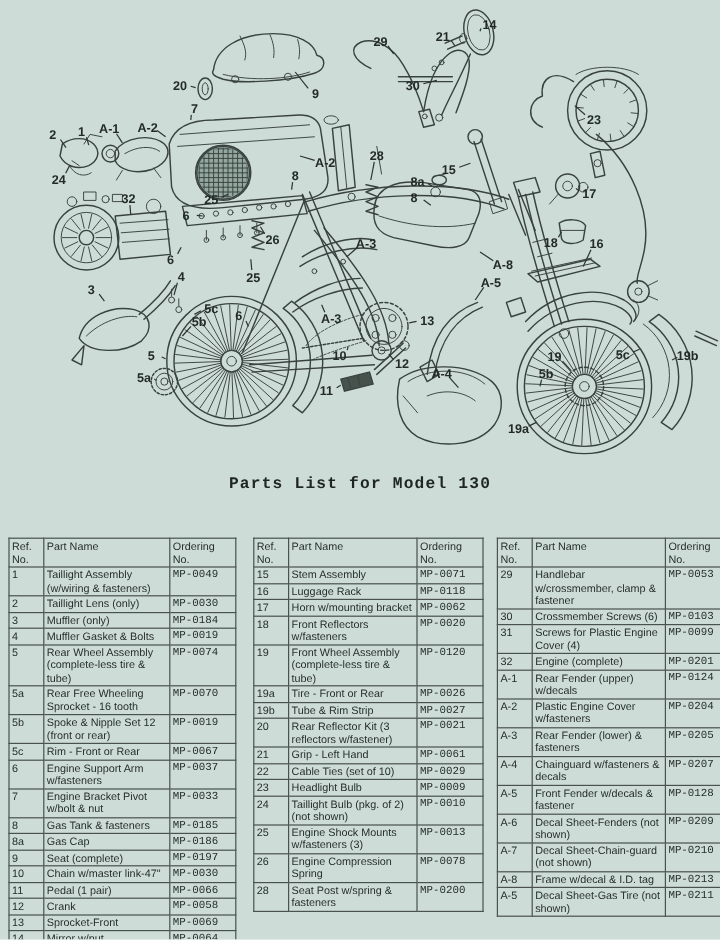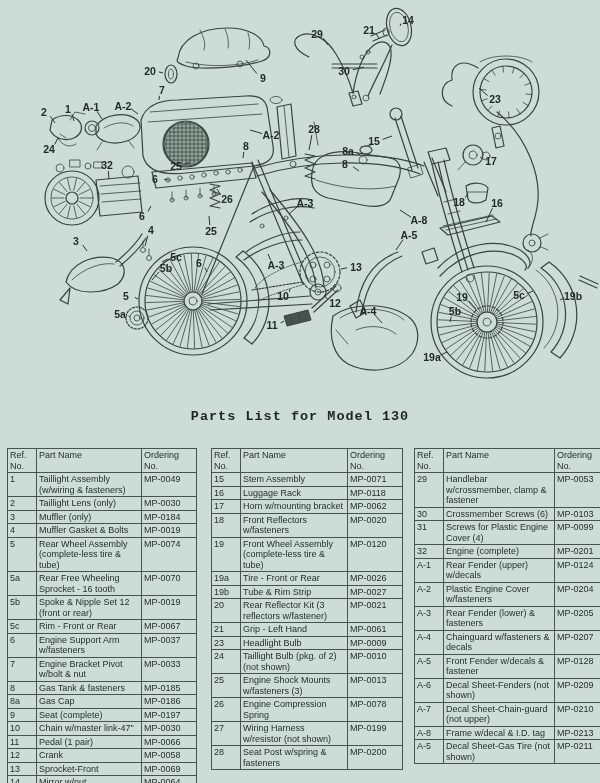--- a/index.html
+++ b/index.html
@@ -19,21 +19,21 @@
   .ink-thin{stroke:#39423f;fill:none;stroke-width:.8;stroke-linecap:round;}
   .dark-fill{fill:#47524d;stroke:#39423f;stroke-width:1;}
   .mid-fill{fill:#93a89f;stroke:#39423f;stroke-width:1.2;}
   #callouts text{
     font-family:"Liberation Sans",sans-serif;
     font-size:10.5px;font-weight:bold;fill:#232a27;
     text-anchor:middle;
   }
   #callouts line{stroke:#2c3330;stroke-width:1;}
   .page-title{
-    position:absolute;left:0;top:409px;width:600px;
+    position:absolute;left:0;top:397px;width:600px;
     text-align:center;
     font-family:"Liberation Mono","DejaVu Sans Mono",monospace;
     font-weight:bold;font-size:13.5px;letter-spacing:1px;
     color:#1f2523;
   }
   .table-wrap{position:absolute;top:448px;}
   #t0{left:7px;width:190px;}
   #t1{left:211px;width:192px;}
   #t2{left:414px;width:196px;}
   table.parts-table{
@@ -45,21 +45,21 @@
     border:1px solid #4a524f;
     padding:1px 2px;
     text-align:left;vertical-align:top;
     font-weight:normal;
   }
   table.parts-table th{white-space:pre-line;vertical-align:top;}
   th.th-ref{width:24px;margin-top:23px;}
   th.th-name{width:auto;}
   th.th-order{width:50px;text-align:center;}
   td.td-ref{white-space:nowrap;}
-  td.td-order{vertical-align:bottom;text-align:center;white-space:nowrap;}
+  td.td-order{vertical-align:bottom;text-align:center;white-space:nowrap;font-family:Liberation Mono, monospace;}
 </style>
 </head>
 <body>
 
 <div class="page">
 
   <svg class="diagram" width="600" height="394" viewBox="0 0 600 394">
     <defs>
       <clipPath id="grille-clip">
           <circle cx="186" cy="144" r="21"></circle>
@@ -717,43 +717,43 @@
             <td class="td-ref">20</td>
             <td class="td-name">Rear Reflector Kit (3 reflectors w/fastener)</td>
             <td class="td-order">MP-0021</td>
           </tr>
           <tr>
             <td class="td-ref">21</td>
             <td class="td-name">Grip - Left Hand</td>
             <td class="td-order">MP-0061</td>
           </tr>
           <tr>
+            <td class="td-ref">22</td>
+            <td class="td-name">Cable Ties (set of 10)</td>
+            <td class="td-order">MP-0029</td>
+          </tr>
+          <tr>
             <td class="td-ref">23</td>
             <td class="td-name">Headlight Bulb</td>
             <td class="td-order">MP-0009</td>
           </tr>
           <tr>
             <td class="td-ref">24</td>
             <td class="td-name">Taillight Bulb (pkg. of 2) (not shown)</td>
             <td class="td-order">MP-0010</td>
           </tr>
           <tr>
             <td class="td-ref">25</td>
             <td class="td-name">Engine Shock Mounts w/fasteners (3)</td>
             <td class="td-order">MP-0013</td>
           </tr>
           <tr>
             <td class="td-ref">26</td>
             <td class="td-name">Engine Compression Spring</td>
             <td class="td-order">MP-0078</td>
-          </tr>
-          <tr>
-            <td class="td-ref">27</td>
-            <td class="td-name">Wiring Harness w/resistor (not shown)</td>
-            <td class="td-order">MP-0199</td>
           </tr>
           <tr>
             <td class="td-ref">28</td>
             <td class="td-name">Seat Post w/spring &amp; fasteners</td>
             <td class="td-order">MP-0200</td>
           </tr>
         </tbody>
       </table>
     </div>
   <div class="table-wrap" id="t2">
@@ -813,21 +813,21 @@
             <td class="td-name">Front Fender w/decals &amp; fastener</td>
             <td class="td-order">MP-0128</td>
           </tr>
           <tr>
             <td class="td-ref">A-6</td>
             <td class="td-name">Decal Sheet-Fenders (not shown)</td>
             <td class="td-order">MP-0209</td>
           </tr>
           <tr>
             <td class="td-ref">A-7</td>
-            <td class="td-name">Decal Sheet-Chain-guard (not upper)</td>
+            <td class="td-name">Decal Sheet-Chain-guard (not shown)</td>
             <td class="td-order">MP-0210</td>
           </tr>
           <tr>
             <td class="td-ref">A-8</td>
             <td class="td-name">Frame w/decal &amp; I.D. tag</td>
             <td class="td-order">MP-0213</td>
           </tr>
           <tr>
             <td class="td-ref">A-5</td>
             <td class="td-name">Decal Sheet-Gas Tire (not shown)</td>

